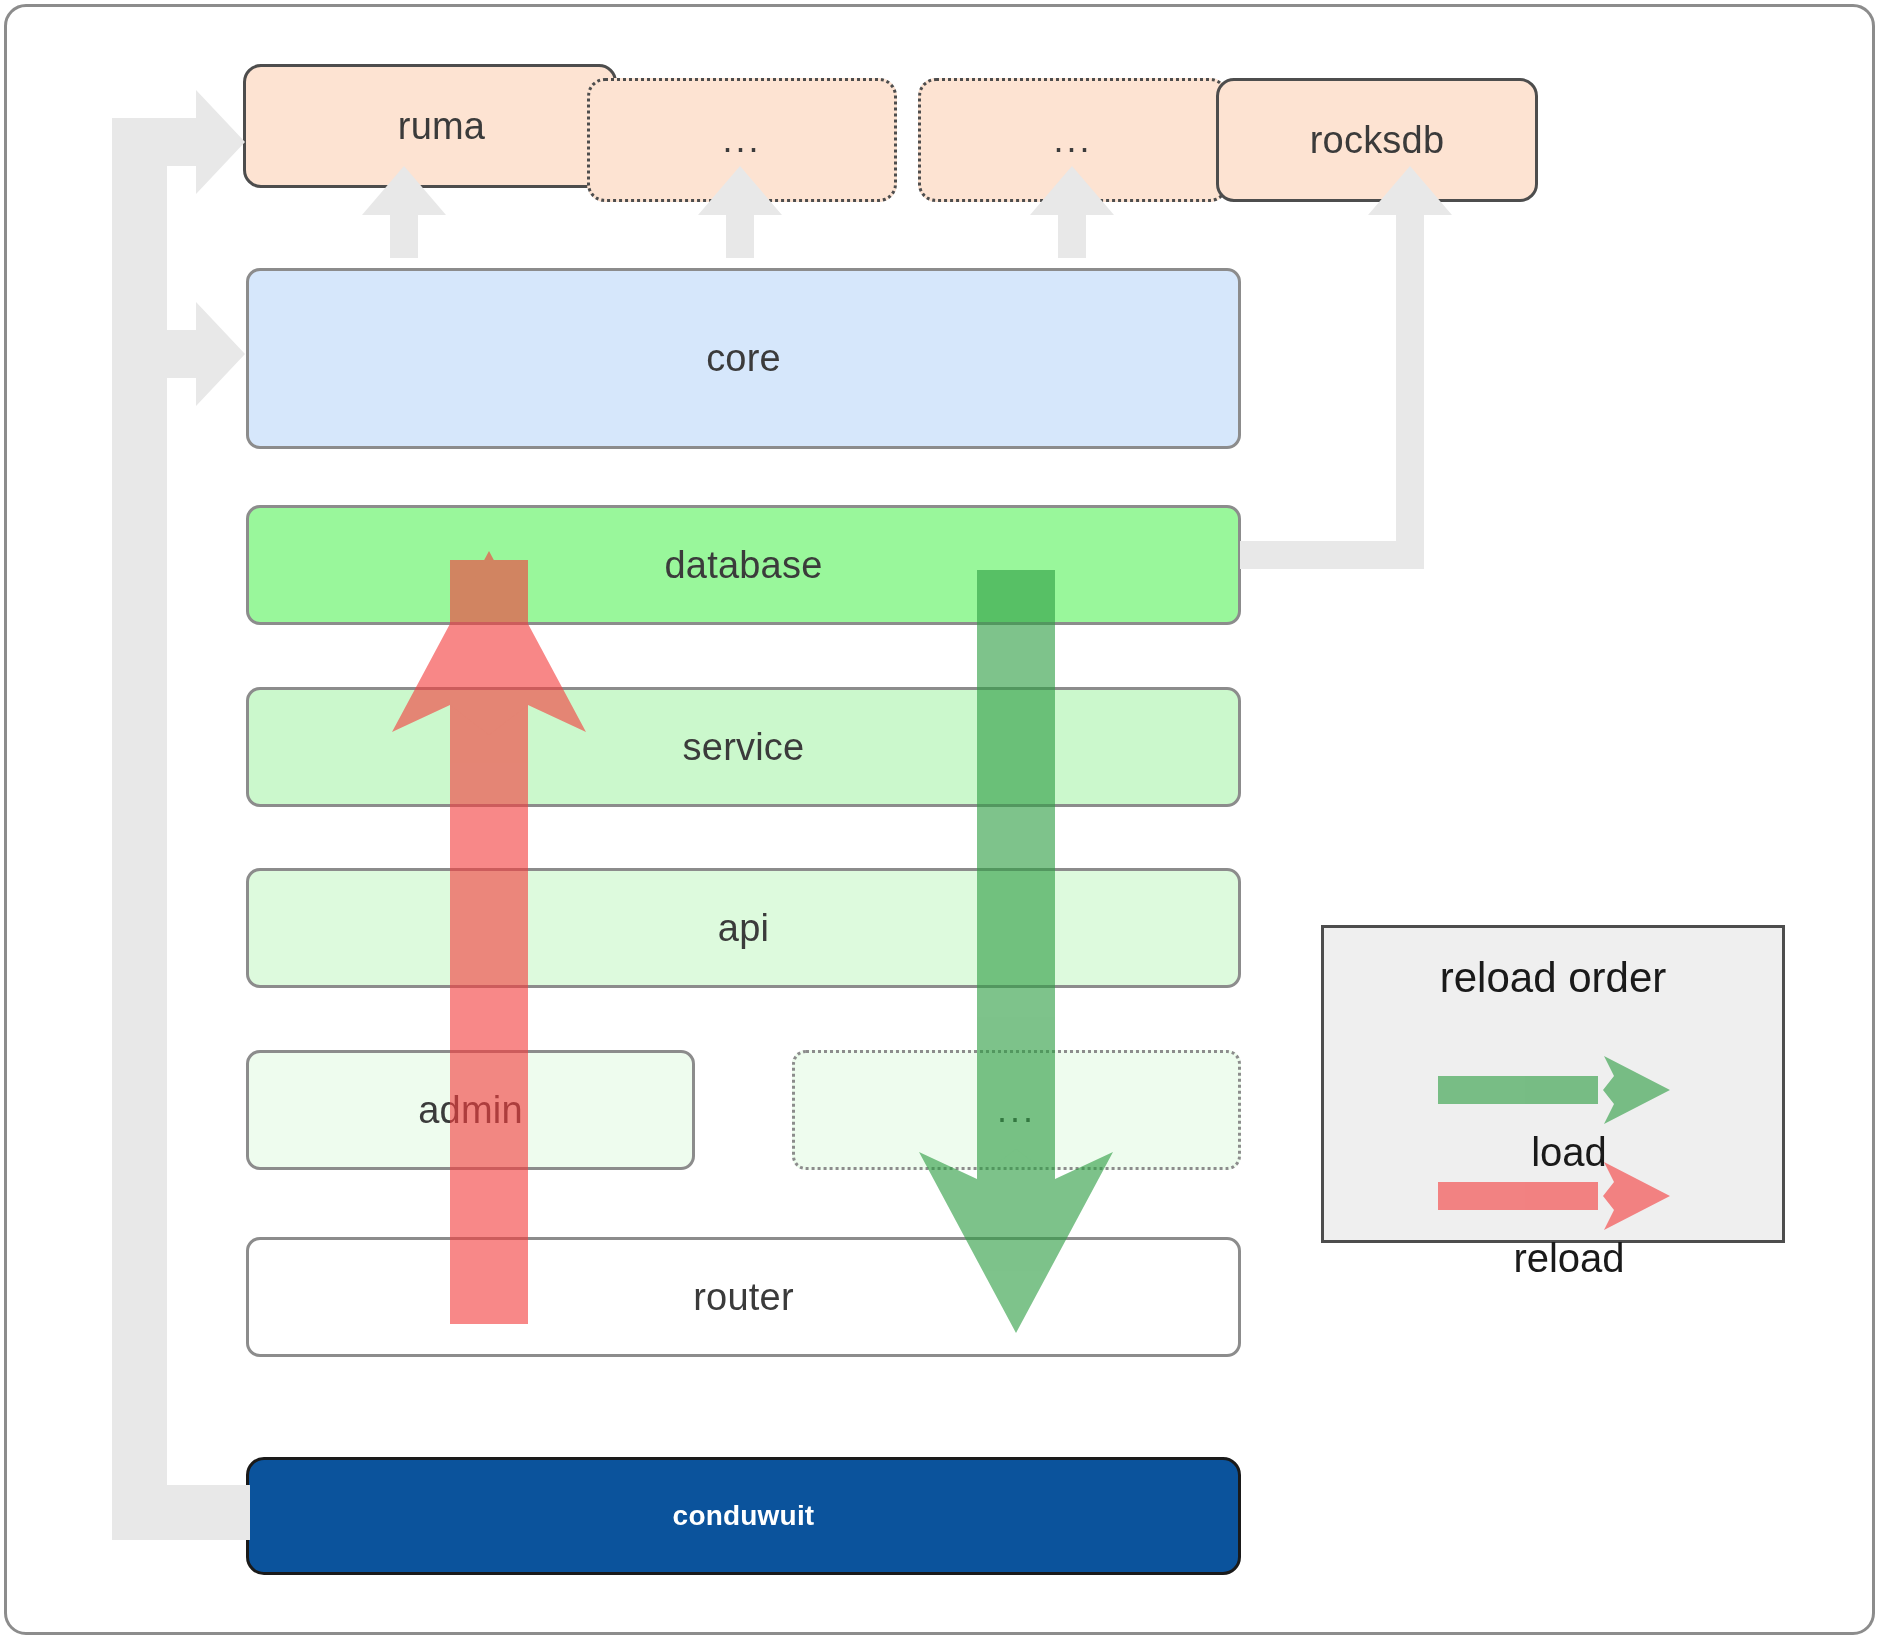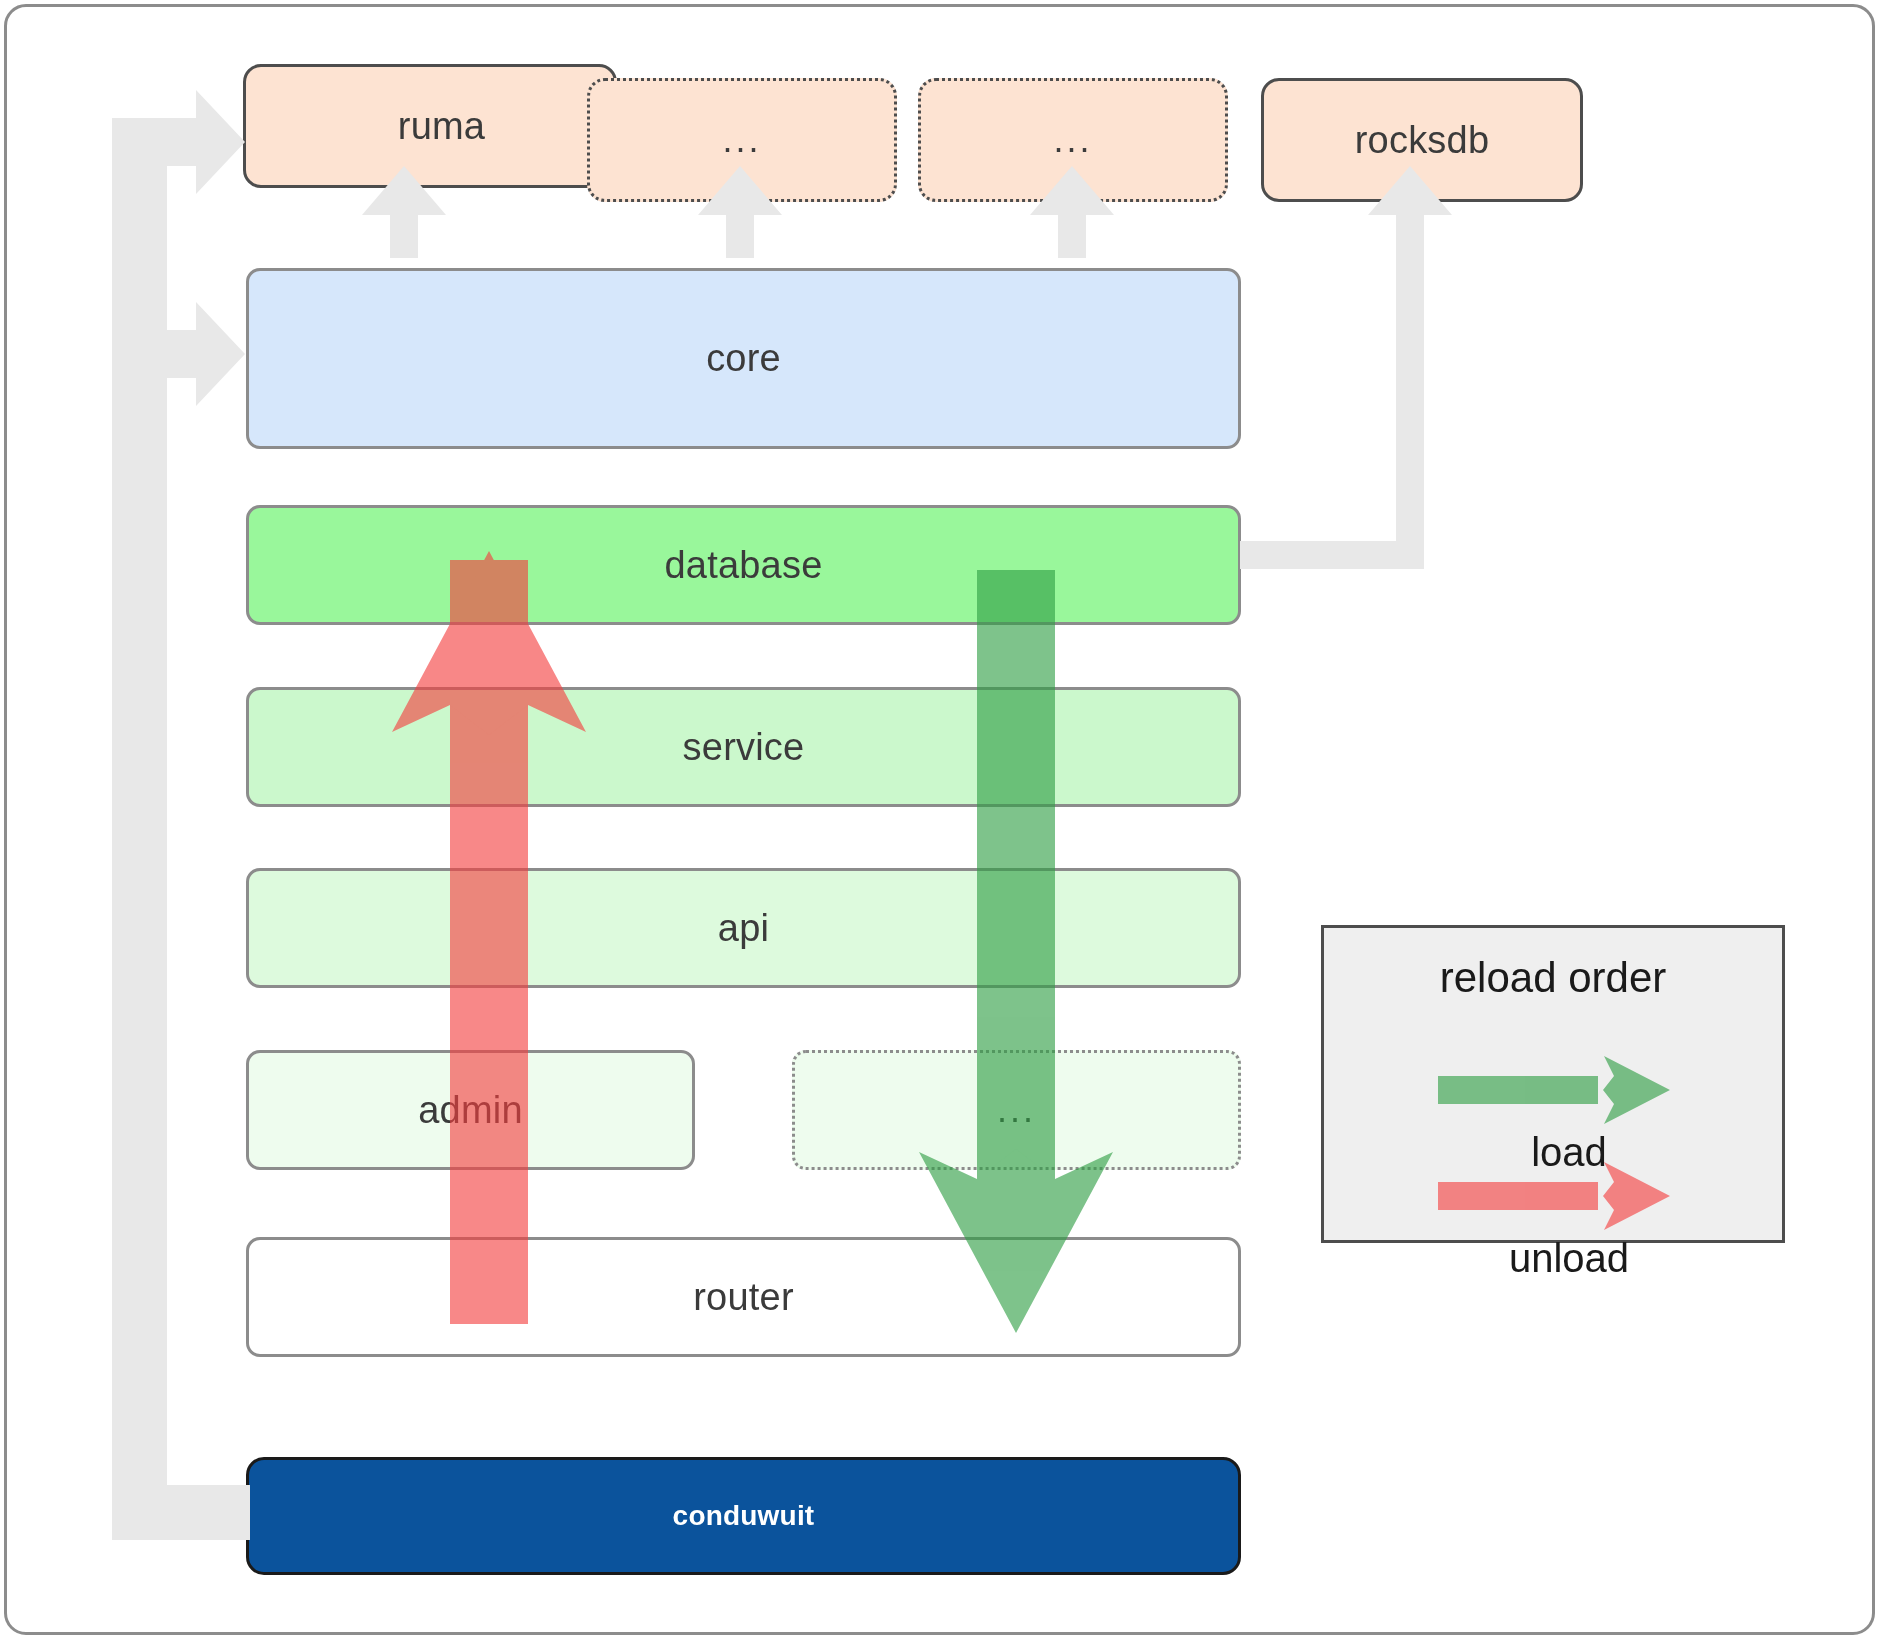--- a/index.html
+++ b/index.html
@@ -144,21 +144,21 @@
   </div>
 
   <div class="box dep dotted" style="left:587px; top:78px; width:310px; height:124px;">
     <span class="lbl dots">...</span>
   </div>
 
   <div class="box dep dotted" style="left:918px; top:78px; width:310px; height:124px;">
     <span class="lbl dots">...</span>
   </div>
 
-  <div class="box dep" style="left:1261px; top:78px; width:322px; height:124px;">
+  <div class="box dep" style="left:1216px; top:78px; width:322px; height:124px;">
     <span class="lbl">rocksdb</span>
   </div>
 
   <div class="box layer" style="left:246px; top:268px; width:995px; height:181px; background:#d6e7fb;">
     <span class="lbl">core</span>
   </div>
 
   <div class="box layer" style="left:246px; top:505px; width:995px; height:120px; background:#99f79b;">
     <span class="lbl">database</span>
   </div>
@@ -221,16 +221,16 @@
 
     <div class="legend-row r2">
       <div class="legend-swatch">
         <svg viewBox="0 0 245 80" width="245" height="80">
           <g opacity="0.62">
             <rect x="0" y="26" width="160" height="28" fill="#f43f3f"></rect>
             <path d="M 232 40 L 166 6 L 176 26 L 165 40 L 176 54 L 166 74 Z" fill="#f43f3f"></path>
           </g>
         </svg>
       </div>
-      <div class="legend-label">unload</div>
+      <div class="legend-label">reload</div>
     </div>
   </div>
 </div>
 
 </body></html>

